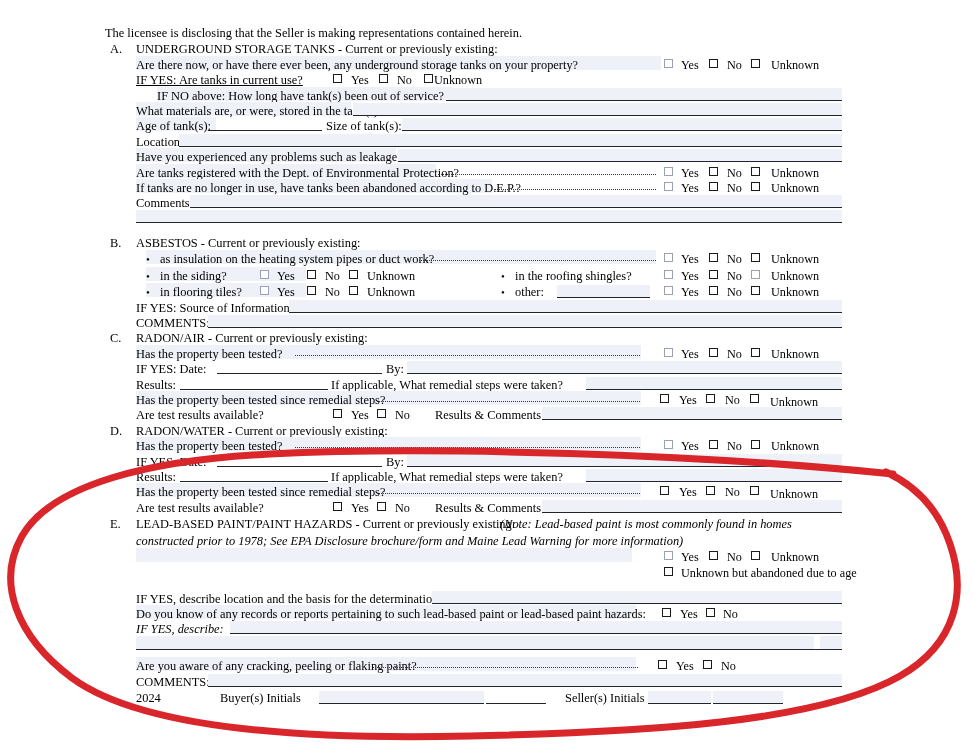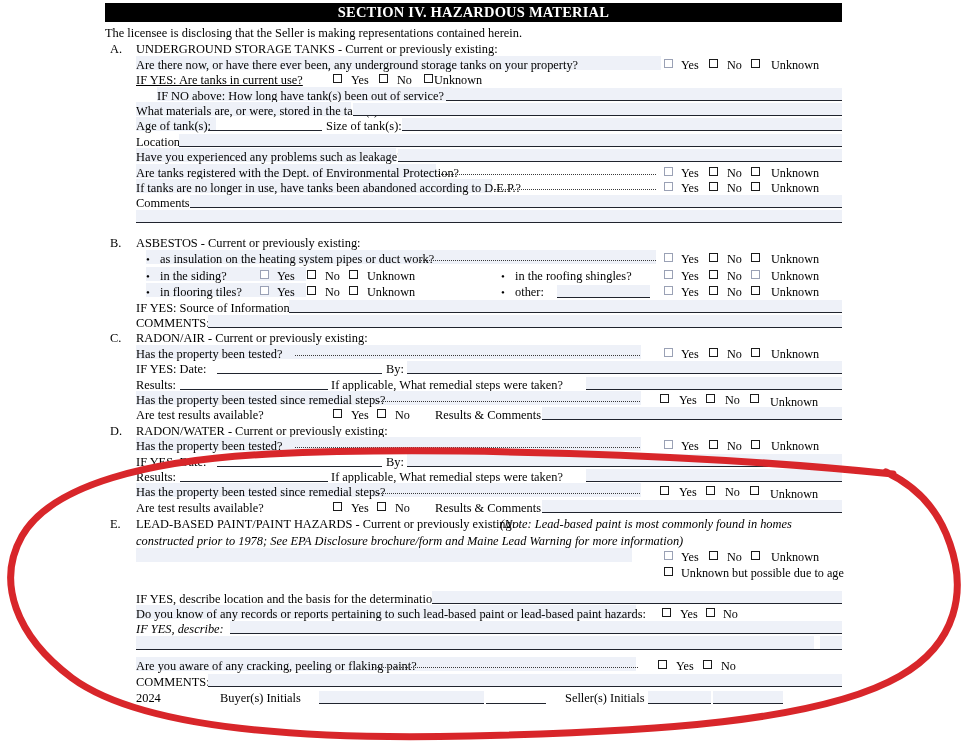--- a/index.html
+++ b/index.html
@@ -67,21 +67,20 @@
   #oval{
     position:absolute;left:0;top:440px;width:975px;height:306px;
     pointer-events:none;
   }
 </style>
 </head>
 <body>
 
 <div id="sheet">
 
-  <div class="section-bar">SECTION IV.  HAZARDOUS MATERIAL</div>
 
   <div class="body">
 
     <div class="row">
       <span class="lbl" style="left:0px;top:0px;">The licensee is disclosing that the Seller is making representations contained herein.</span>
     </div>
 
     <div class="row">
       <span class="itemletter" style="top:1px;">A.</span>
       <span class="lbl" style="left:31px;top:1px;">UNDERGROUND STORAGE TANKS - Current or previously existing:</span>
@@ -363,21 +362,21 @@
       <span class="cb light" style="left:559px;top:3px;"></span>
       <span class="cbtxt" style="left:576px;top:2px;">Yes</span>
       <span class="cb" style="left:604px;top:3px;"></span>
       <span class="cbtxt" style="left:622px;top:2px;">No</span>
       <span class="cb" style="left:646px;top:3px;"></span>
       <span class="cbtxt" style="left:666px;top:2px;">Unknown</span>
     </div>
 
     <div class="rowtall">
       <span class="cb" style="left:559px;top:3px;"></span>
-      <span class="cbtxt" style="left:576px;top:2px;">Unknown but possible due to age</span>
+      <span class="cbtxt" style="left:576px;top:2px;">Unknown but abandoned due to age</span>
     </div>
 
     <div class="row" style="height:10px;"></div>
 
     <div class="row">
       <span class="lbl" style="left:31px;top:1px;">IF YES, describe location and the basis for the determination:</span>
       <span class="field" style="left:327px;top:0px;width:410px;"></span>
     </div>
 
     <div class="row">

